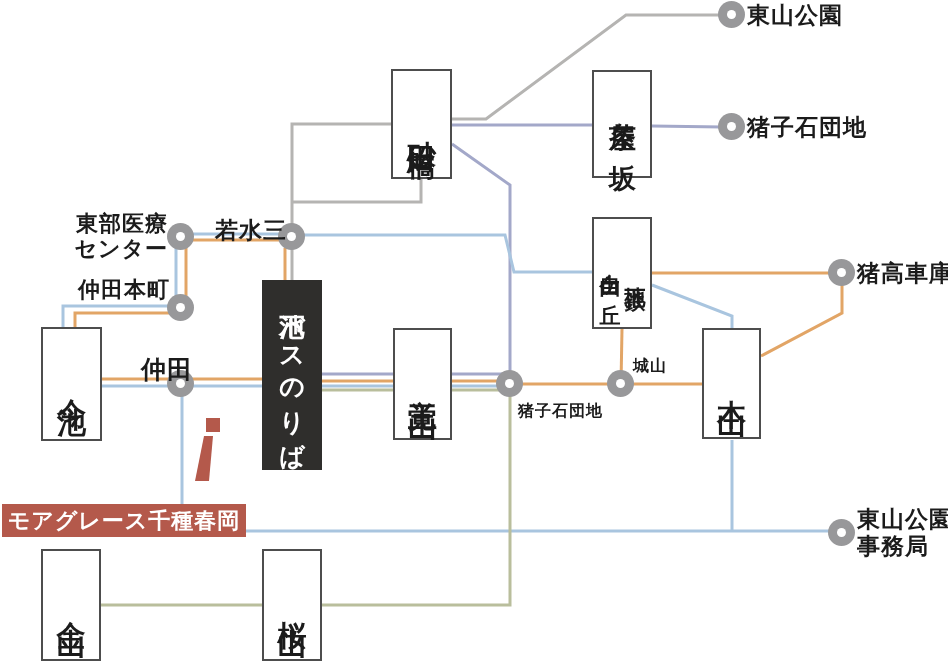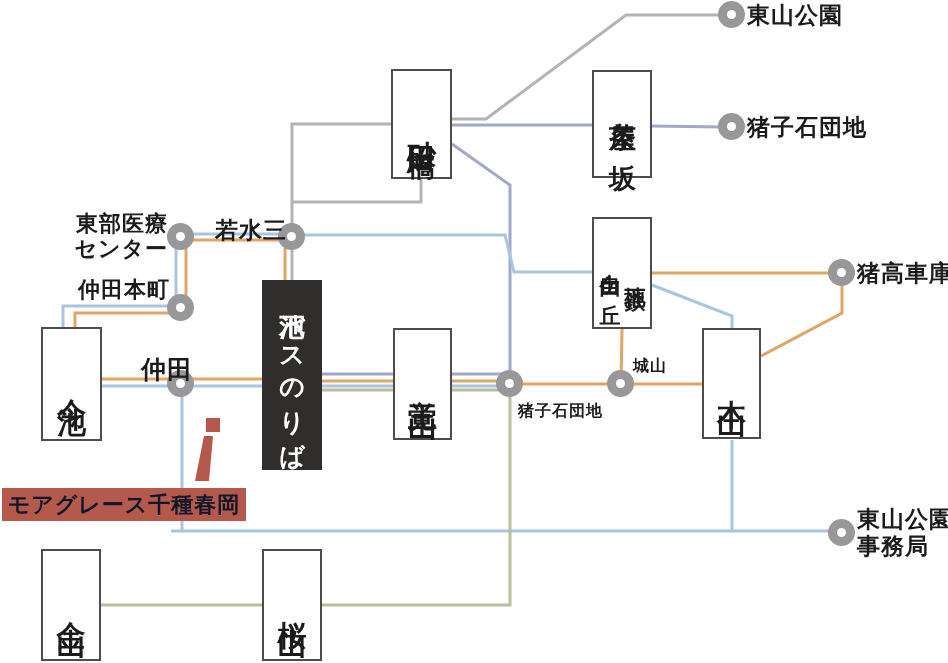--- a/index.html
+++ b/index.html
@@ -35,22 +35,22 @@
     position:absolute;left:50%;top:50%;width:9px;height:9px;margin:-4.5px 0 0 -4.5px;
     border-radius:50%;background:#ffffff;
   }
   .lbl{
     position:absolute;color:#1b1b1b;font-weight:600;font-size:23px;
     letter-spacing:1px;line-height:26px;white-space:nowrap;z-index:4;
   }
   .lbl.small{font-size:16px;}
   .lbl.right-align{text-align:right;}
   #mg-label{
-    position:absolute;left:2px;top:488px;width:244px;height:33px;
-    background:#b4594b;color:#0f172a;z-index:4;
+    position:absolute;left:2px;top:504px;width:244px;height:33px;
+    background:#b4594b;color:#ffffff;z-index:4;
     display:flex;align-items:center;justify-content:center;
     font-size:22px;font-weight:600;letter-spacing:1px;white-space:nowrap;
   }
 </style>
 </head>
 <body>
 
 <div id="canvas">
 
   <svg id="routes" width="948" height="663" viewBox="0 0 948 663">

